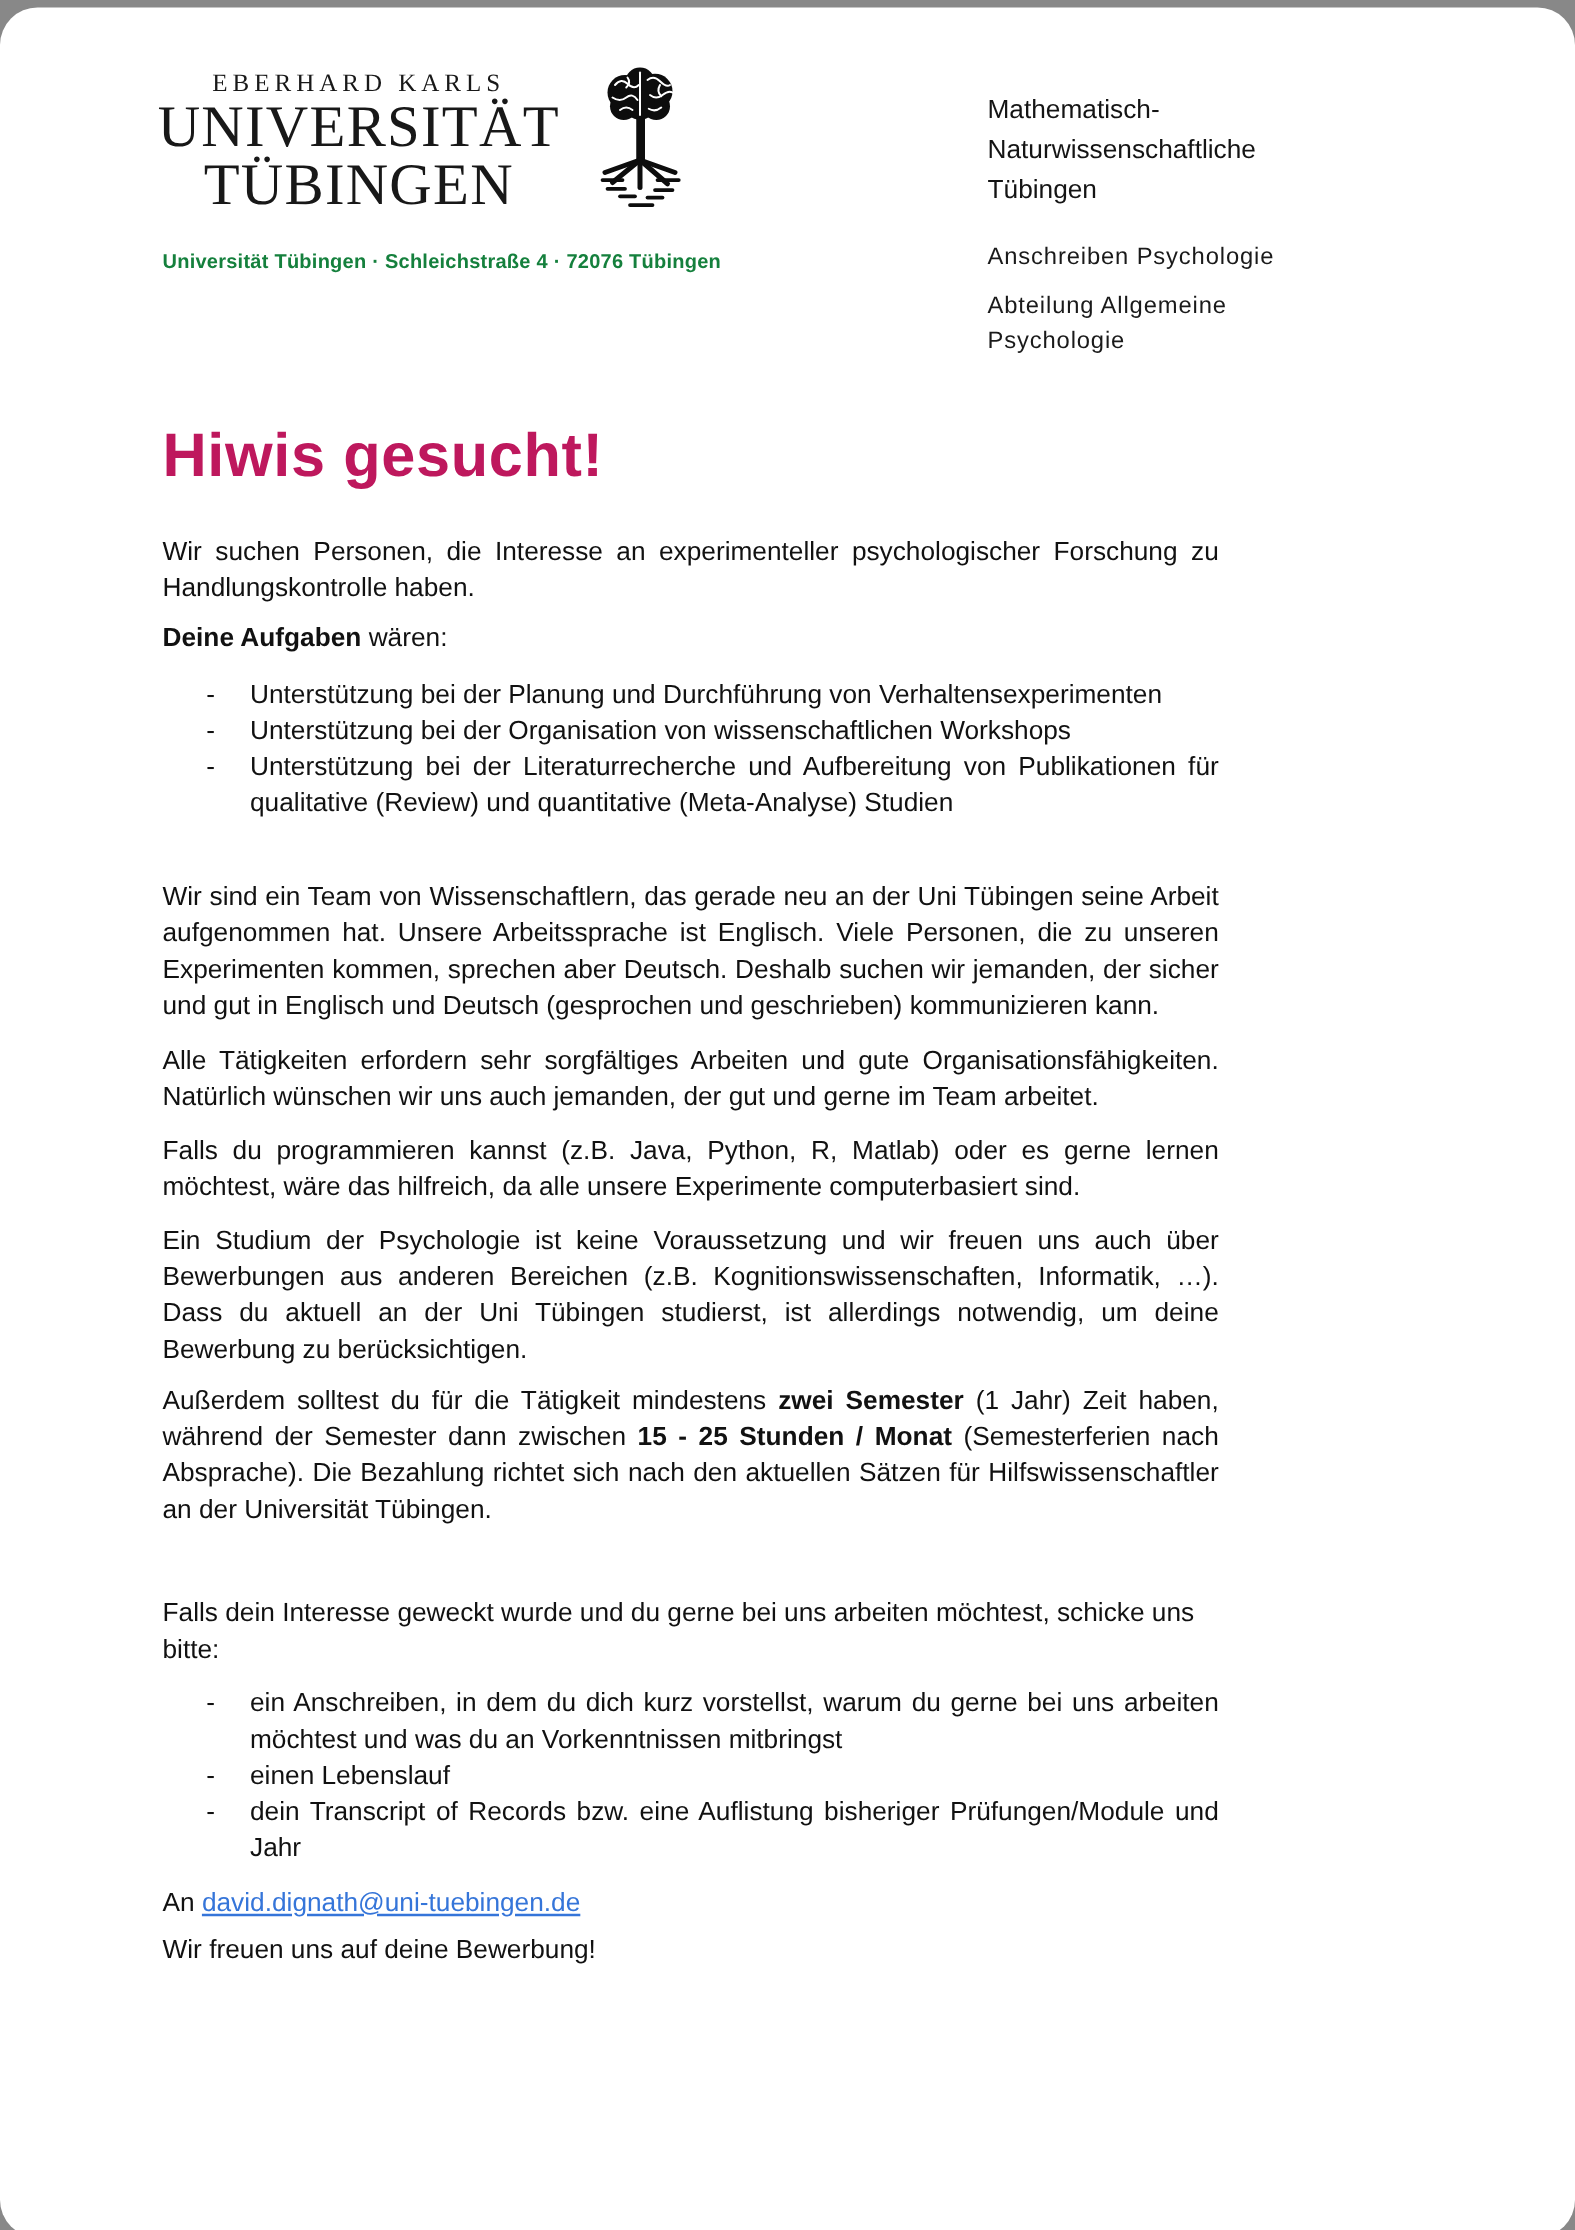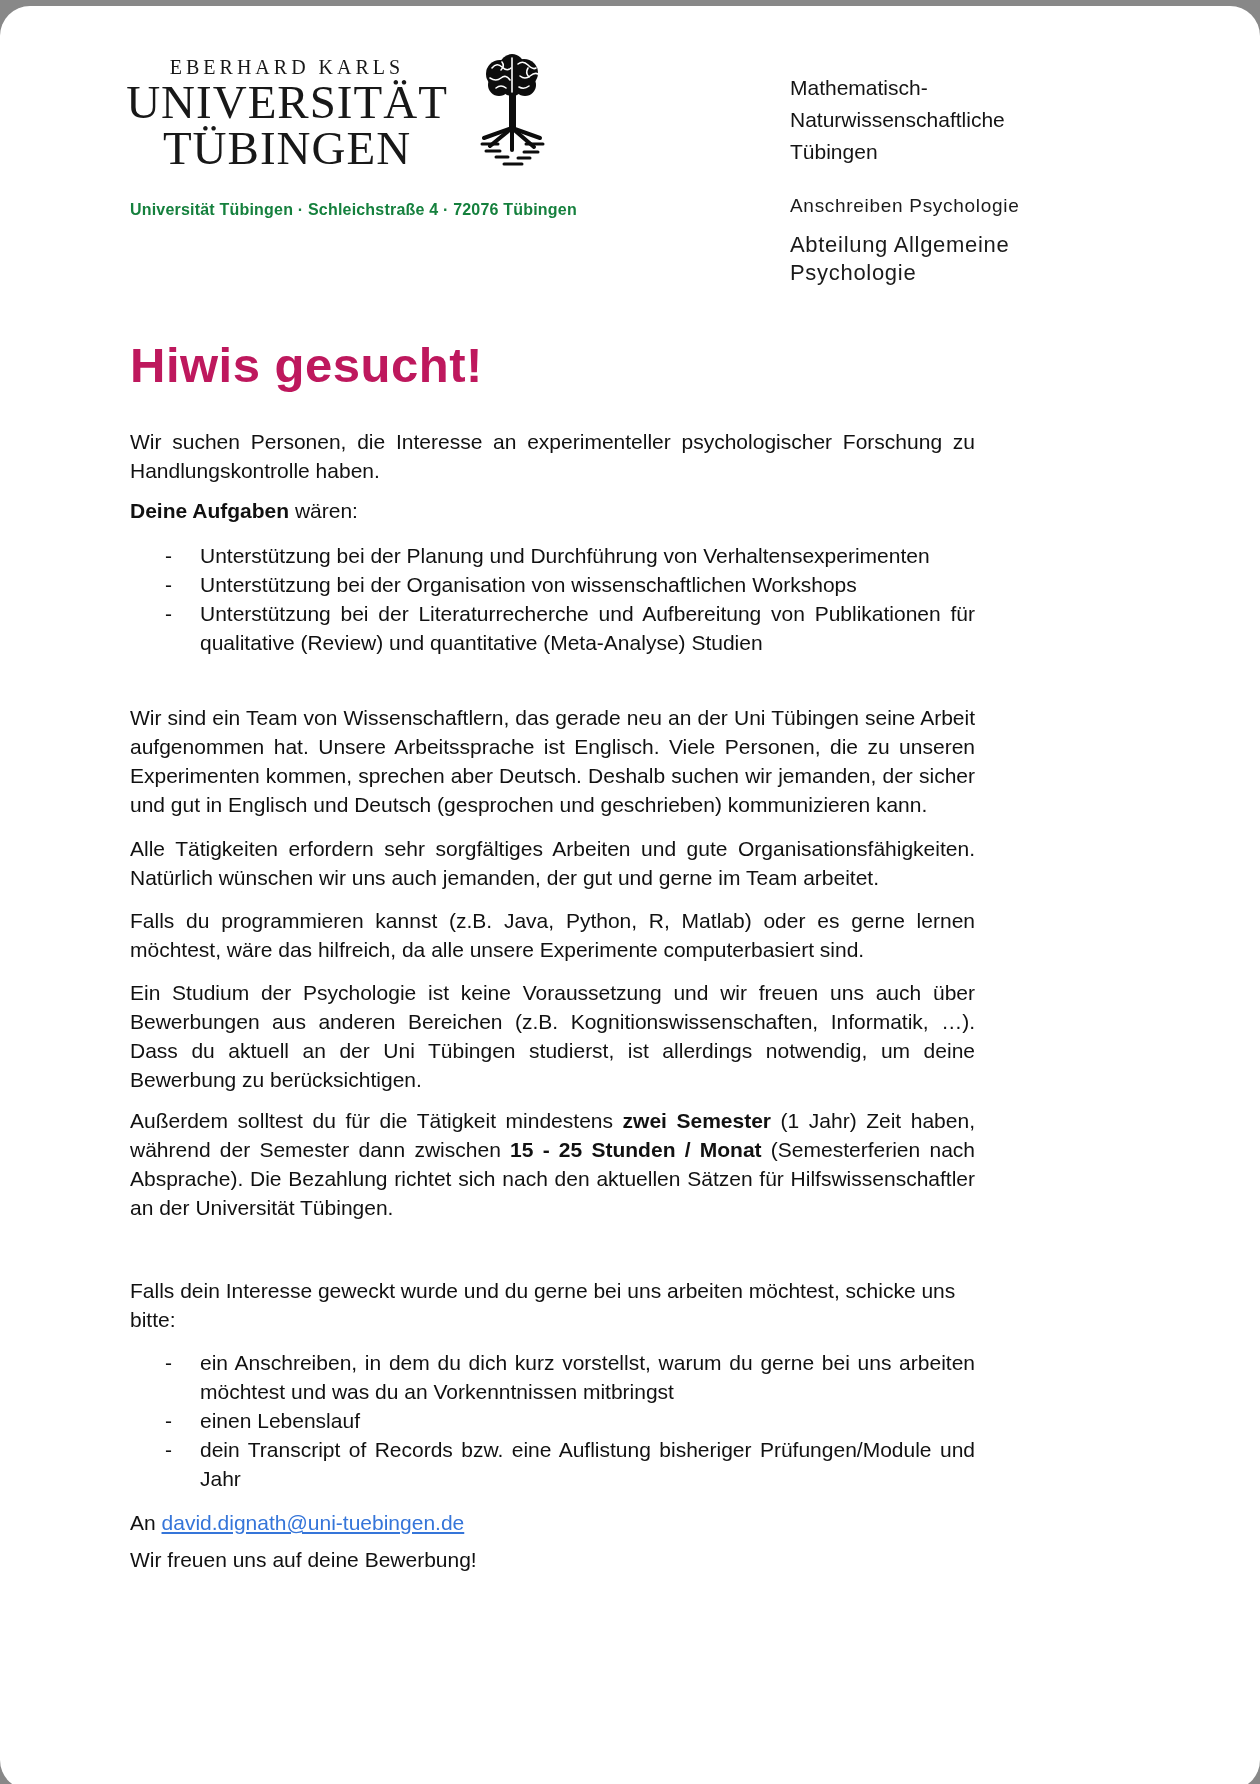--- a/index.html
+++ b/index.html
@@ -35,21 +35,21 @@
   .faculty {
     position:absolute; left:790px; top:66px;
     font-size:21px; line-height:32px; font-weight:normal; color:#141414;
   }
   .dept {
     position:absolute; left:790px; top:189px;
     font-size:19px; letter-spacing:0.7px; color:#1a1a1a;
   }
   .division {
     position:absolute; left:790px; top:225px;
-    font-size:22px; line-height:28px; letter-spacing:0.7px; color:#1a1a1a;
+    font-size:19px; line-height:28px; letter-spacing:0.7px; color:#1a1a1a;
   }
 
   
   .body-col {
     position:absolute; left:130px; top:334px; width:845px;
     font-size:21px; line-height:29px;
   }
   .title {
     font-size:49px; line-height:50px; font-weight:bold;
     letter-spacing:0.5px; margin:0 0 37px 0; color:#be185d;

